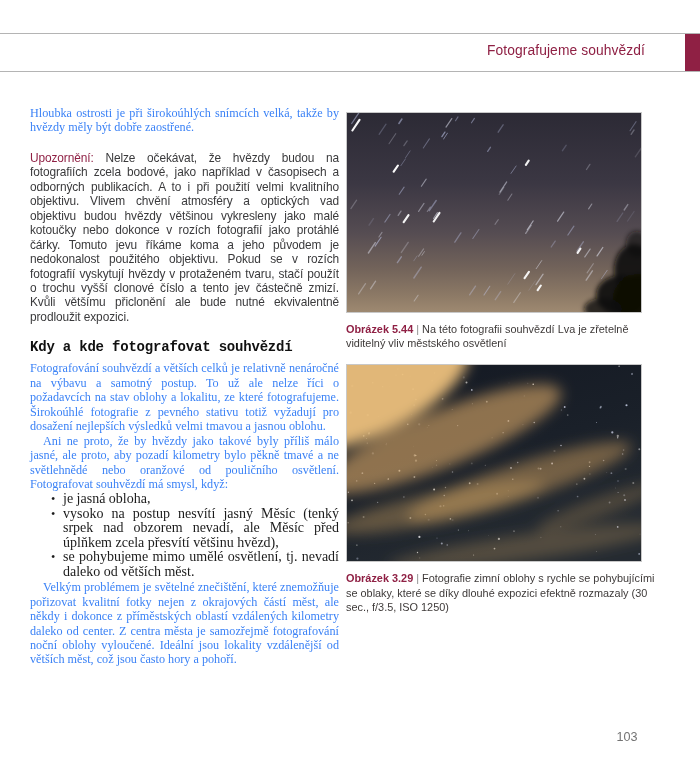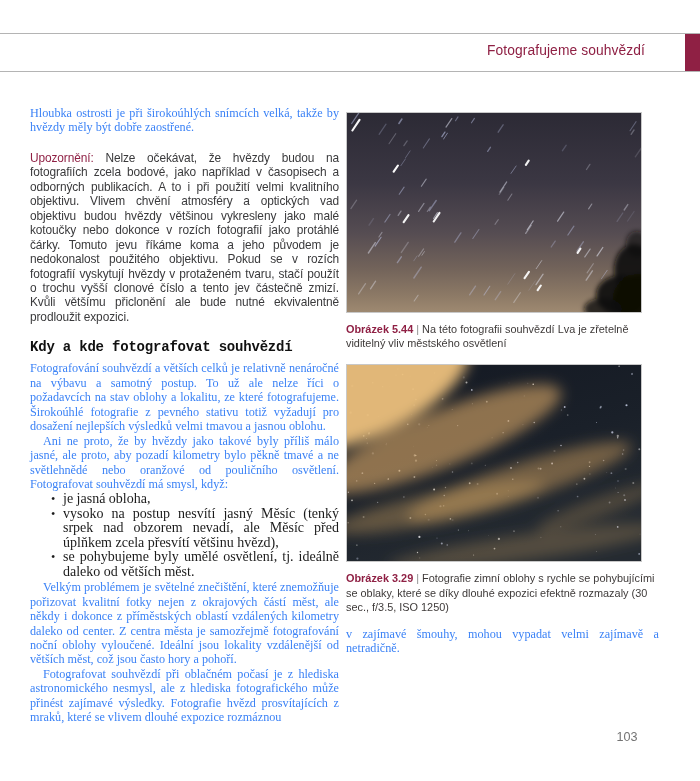--- a/index.html
+++ b/index.html
@@ -80,26 +80,25 @@
       <li>
         <span class="bullet-dot">•</span>
         <span class="bullet-text">je jasná obloha,</span>
       </li>
       <li>
         <span class="bullet-dot">•</span>
         <span class="bullet-text">vysoko na postup nesvítí jasný Měsíc (tenký srpek nad obzorem nevadí, ale Měsíc před úplňkem zcela přesvítí většinu hvězd),</span>
       </li>
       <li>
         <span class="bullet-dot">•</span>
-        <span class="bullet-text">se pohybujeme byly umělé osvětlení, tj. ideálně daleko od větších měst.</span>
+        <span class="bullet-text">se pohybujeme mimo umělé osvětlení, tj. nevadí daleko od větších měst.</span>
       </li>
     </ul>
 
     <p class="serif indent">Velkým problémem je světelné znečištění, které znemožňuje pořizovat kvalitní fotky nejen z okrajových částí měst, ale někdy i dokonce z příměstských oblastí vzdálených kilometry daleko od center. Z centra města je samozřejmě fotografování noční oblohy vyloučené. Ideální jsou lokality vzdálenější od větších měst, což jsou často hory a pohoří.</p>
-    <p class="serif indent">Fotografovat souhvězdí při oblačném počasí je z hlediska astronomického nesmysl, ale z hlediska fotografického může přinést zajímavé výsledky. Fotografie hvězd prosvítajících z mraků, které se vlivem dlouhé expozice rozmáznou</p>
   </div>
 
   <div class="col-right">
 
     <figure class="fig1">
       <div class="photo photo1">
         <svg viewBox="0 0 294 199" xmlns="http://www.w3.org/2000/svg">
           <defs>
             <linearGradient id="sky1" x1="0" y1="0" x2="0" y2="1">
               <stop offset="0" stop-color="#2c2a35"></stop>
@@ -383,18 +382,17 @@
             <ellipse cx="92" cy="142" rx="108" ry="15" fill="#c49a60" opacity="0.42" transform="rotate(-12 92 142)"></ellipse>
             <ellipse cx="180" cy="182" rx="140" ry="13" fill="#b9935c" opacity="0.32" transform="rotate(-8 180 182)"></ellipse>
             <ellipse cx="252" cy="142" rx="66" ry="9" fill="#bd955c" opacity="0.3" transform="rotate(-20 252 142)"></ellipse>
           </g>
         </svg>
       </div>
       <figcaption><span class="cap-label">Obrázek 3.29</span><span class="cap-div">|</span><span>Fotografie zimní oblohy s rychle se pohybujícími se oblaky, které se díky dlouhé expozici efektně rozmazaly (30 sec., f/3.5, ISO 1250)</span></figcaption>
     </figure>
 
     <div class="cont-paras">
-      <p class="serif">v zajímavé šmouhy, mohou vypadat velmi zajímavě a netradičně.</p>
     </div>
   </div>
 
   <div class="page-number">103</div>
 </div>
 
 </body></html>

